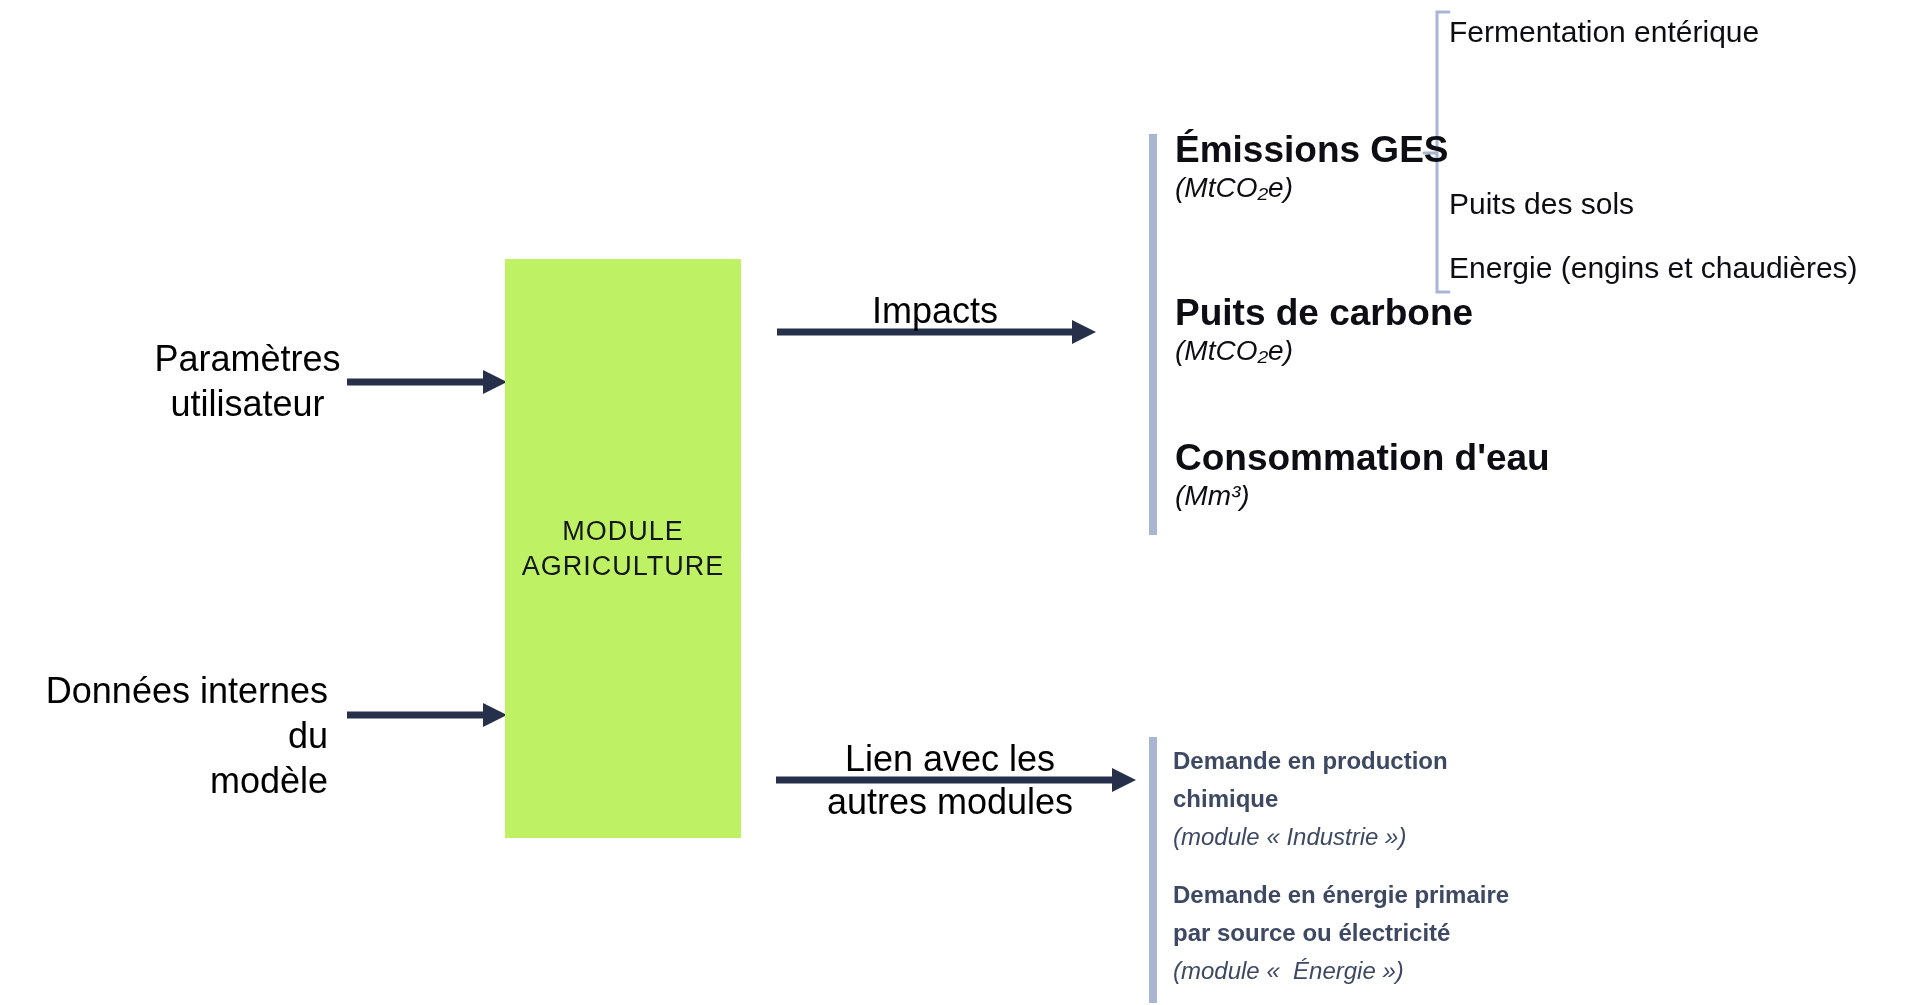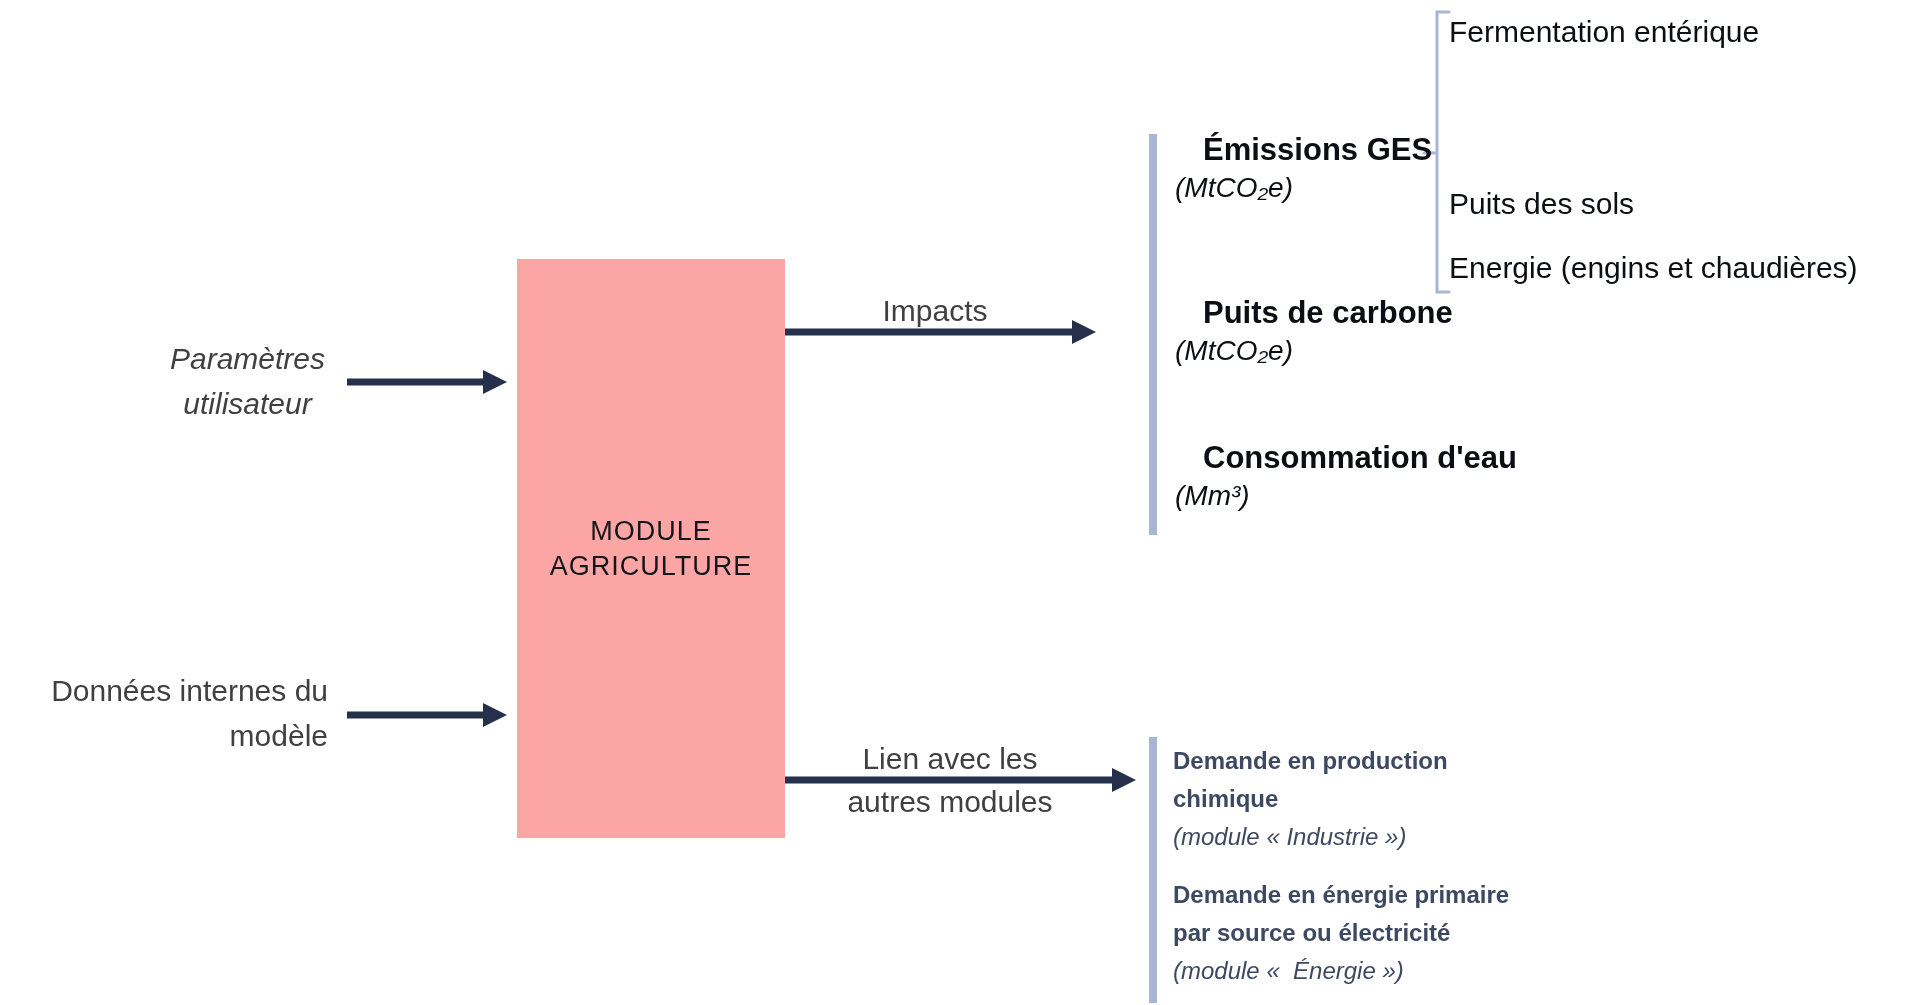--- a/index.html
+++ b/index.html
@@ -9,42 +9,42 @@
     background:#ffffff;
     font-family:"Liberation Sans","DejaVu Sans",sans-serif;
     color:#0c0e13;
     overflow:hidden;
   }
   svg.overlay{position:absolute;left:0;top:0;}
   .arrow-shaft{stroke-width:7;}
   .bracket{fill:none;stroke-width:3;stroke-linecap:round;}
 
   .module-box{
-    position:absolute;left:505px;top:259px;width:268px;height:579px;
-    background:#fca5a5;
-    display:flex;align-items:center;justify-content:center;text-align:center;margin-left:12px;
+    position:absolute;left:505px;top:259px;width:236px;height:579px;
+    background:#bef264;
+    display:flex;align-items:center;justify-content:center;text-align:center;
   }
   .module-box .box-label{
     font-size:27px;line-height:35px;font-weight:500;letter-spacing:1px;
     color:#15161a;text-transform:uppercase;
   }
   .box-line{display:block;}
 
   .label{
-    position:absolute;font-size:30px;font-weight:500;line-height:45px;
-    color:#404040;
+    position:absolute;font-size:36px;font-weight:500;line-height:45px;
+    color:#000000;
   }
   .label .line{display:block;}
-  .lbl-parametres{left:145px;top:336px;width:205px;text-align:center;font-style:italic;}
+  .lbl-parametres{left:145px;top:336px;width:205px;text-align:center;}
   .lbl-donnees{left:10px;top:668px;width:318px;text-align:right;}
   .lbl-impacts{left:830px;top:288px;width:210px;text-align:center;}
   .lbl-lien{left:800px;top:737px;width:300px;text-align:center;line-height:43px;}
 
   .out-item{position:absolute;left:1175px;}
-  .out-item .title{display:block;font-size:31px;font-weight:800;line-height:40px;color:#0c0e13;margin-left:28px;}
+  .out-item .title{display:block;font-size:37px;font-weight:800;line-height:40px;color:#0c0e13;}
   .out-item .unit{display:block;font-size:28px;font-weight:500;font-style:italic;line-height:36px;color:#0c0e13;white-space:pre;}
   .out-ges{top:130px;}
   .out-puits{top:293px;}
   .out-eau{top:438px;}
 
   .breakdown-item{position:absolute;left:1449px;font-size:30px;font-weight:500;color:#0c0e13;line-height:36px;}
   .bd-0{top:14px;}
   .bd-1{top:186px;}
   .bd-2{top:250px;}
 

